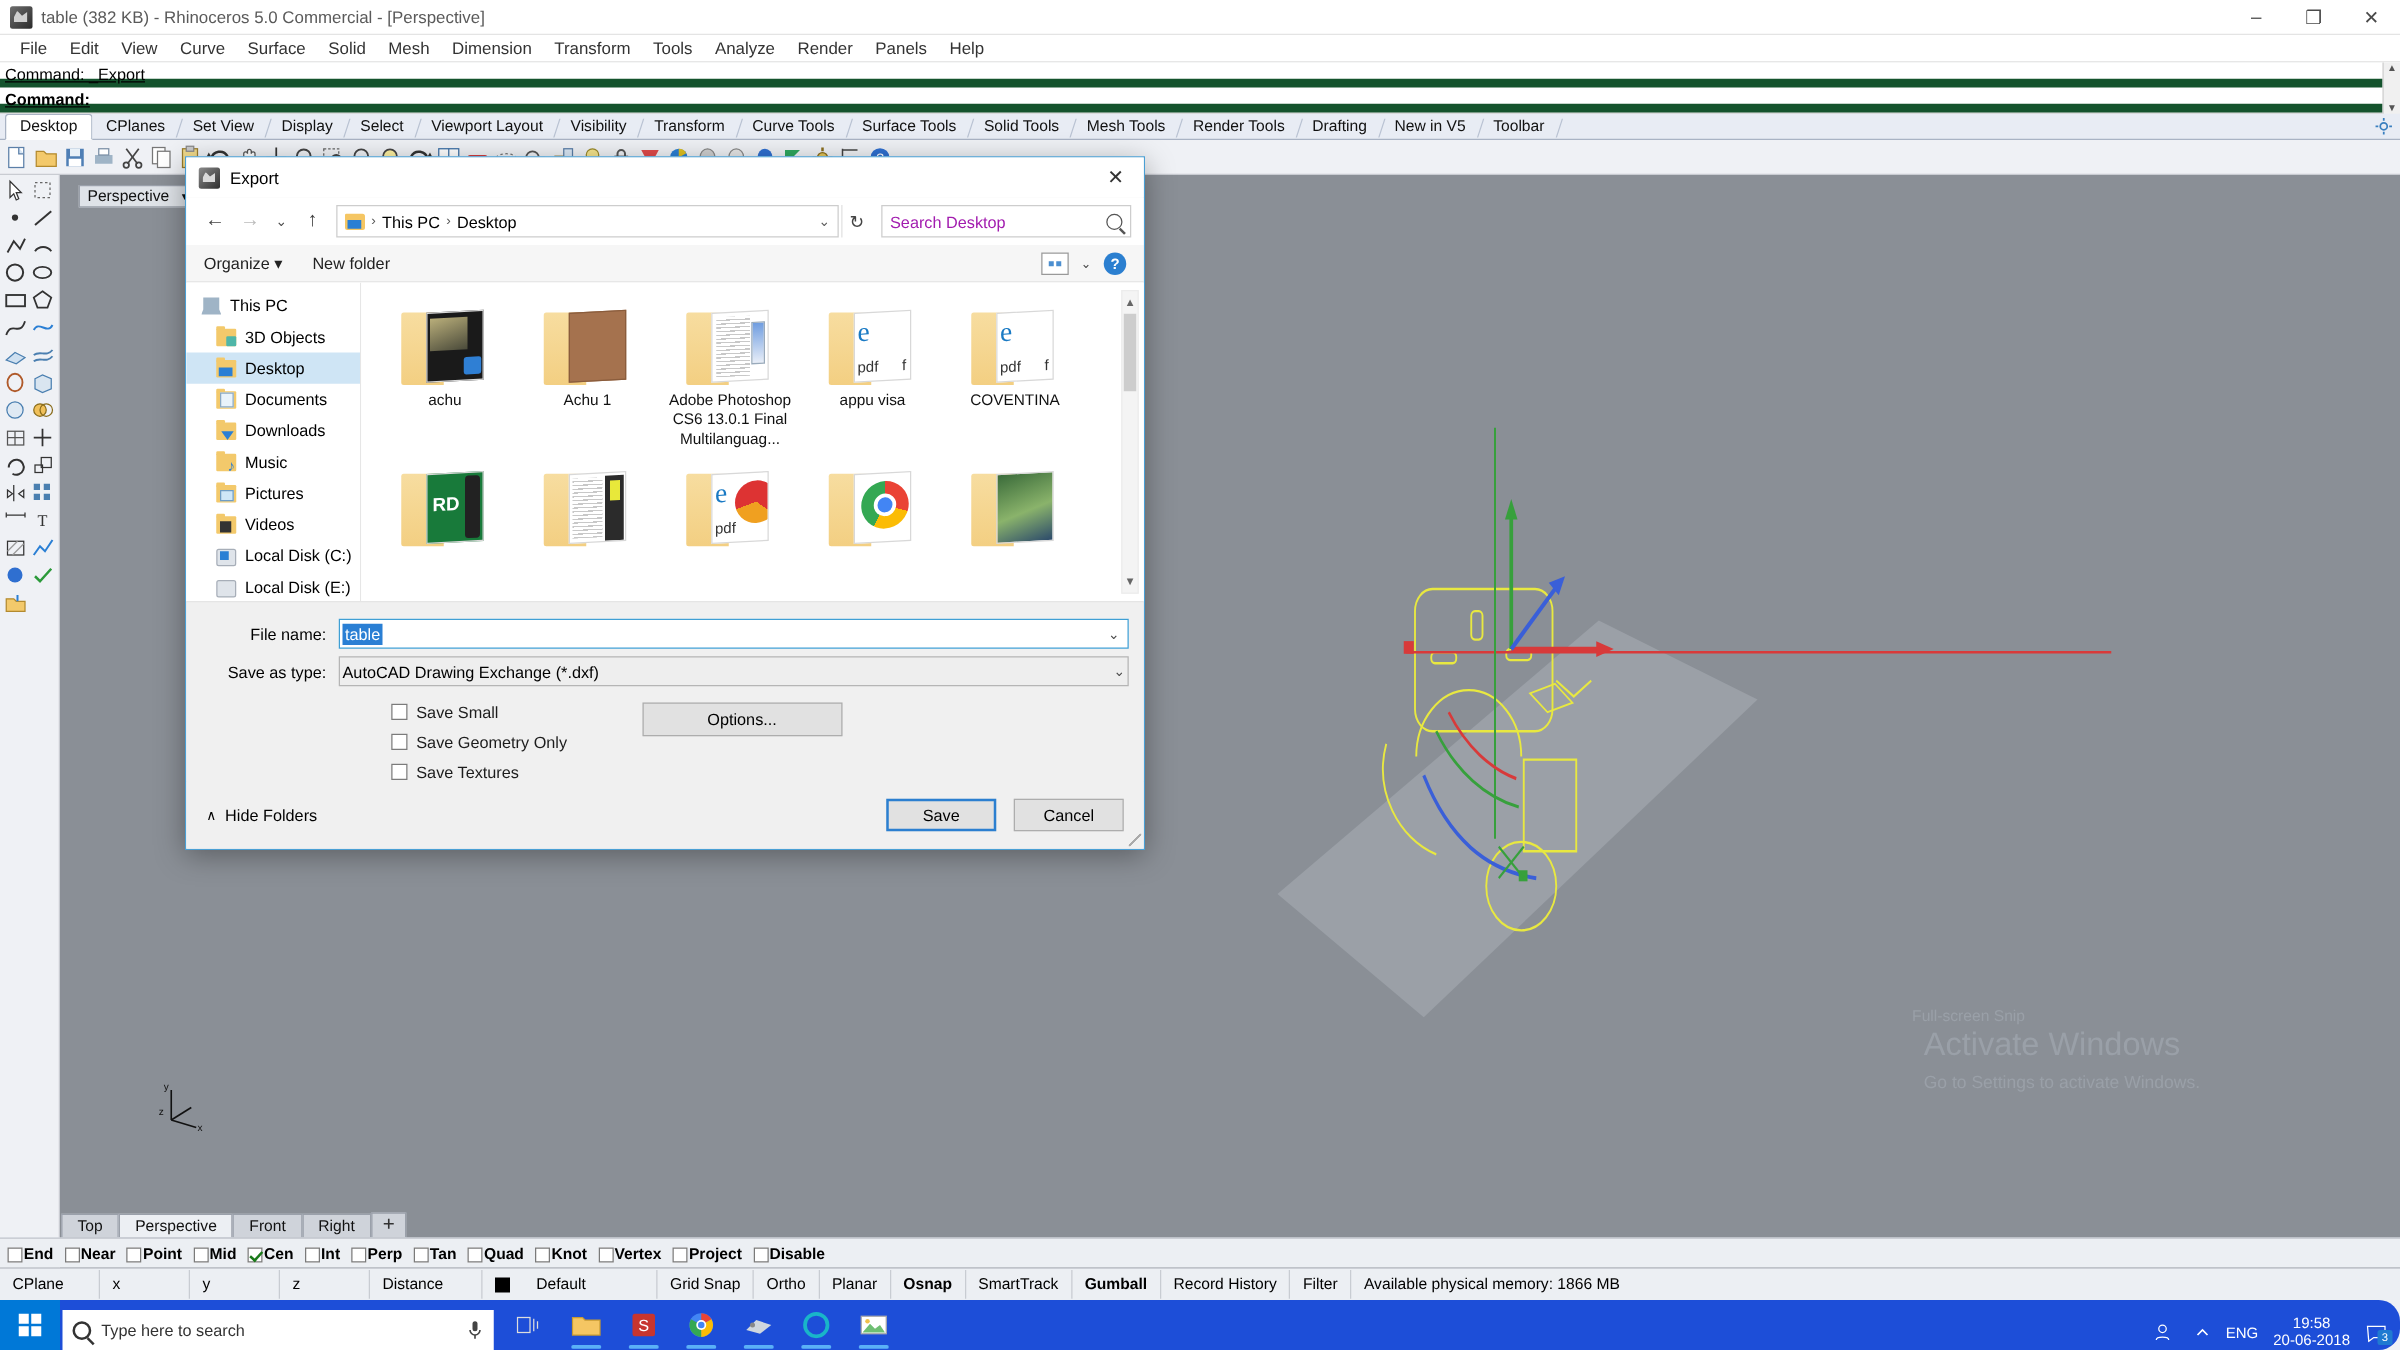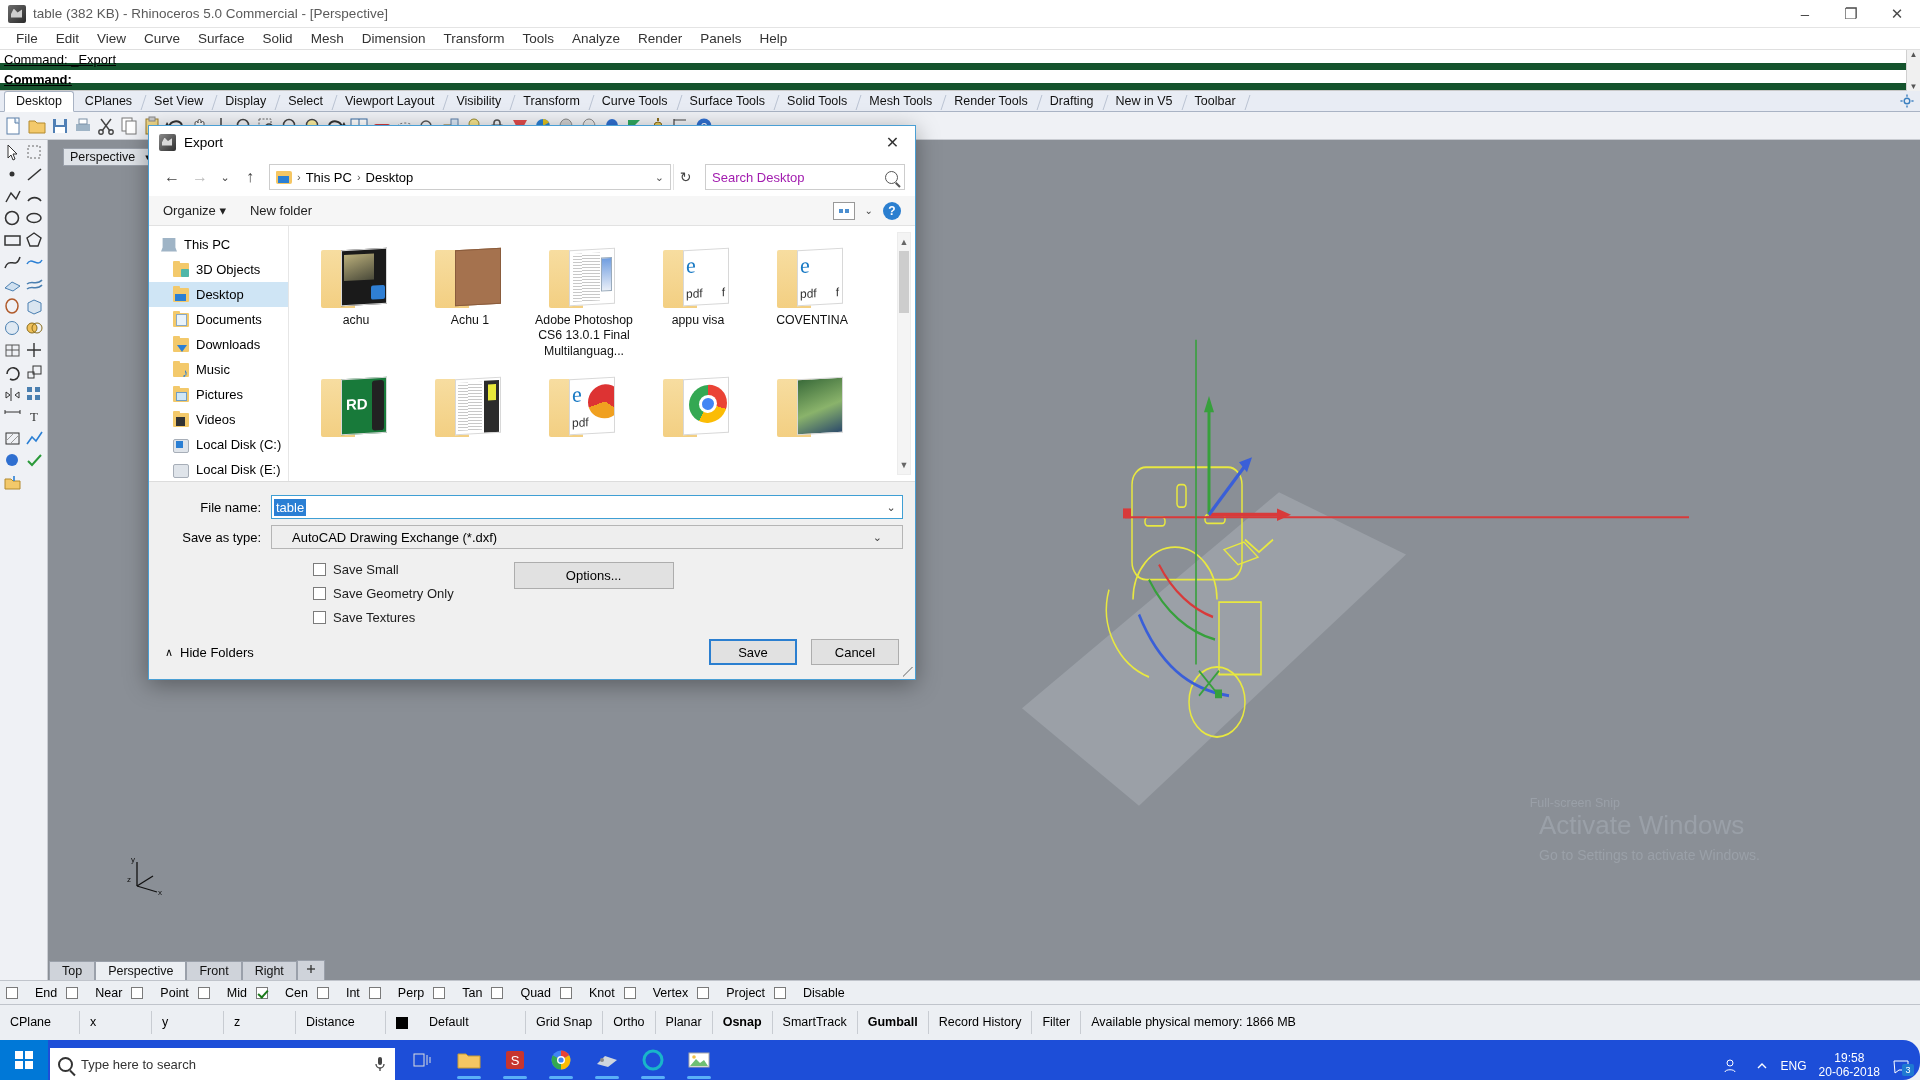--- a/index.html
+++ b/index.html
@@ -49,26 +49,26 @@
   .viewport{position:absolute;left:49px;right:0;top:0;bottom:46px;background:#8a8f96;overflow:hidden;}
   .vp-label{position:absolute;left:14px;top:8px;background:#dfe3e8;border:1px solid #9aa0aa;font-size:12.5px;padding:1px 6px;display:flex;align-items:center;gap:10px;color:#111;}
   .vp-label .caret{font-size:9px;}
 
   .vp-tabs{position:absolute;left:49px;bottom:24px;height:22px;display:flex;align-items:flex-end;gap:0;}
   .vtab{font-size:12.5px;padding:2px 12px;background:#cfd3da;border:1px solid #9aa0aa;border-bottom:none;color:#111;}
   .vtab.active{background:#eceff3;}
   .vtab.plus{padding:2px 7px;}
 
   .osnapbar{position:absolute;left:0;right:0;bottom:0;height:24px;background:#eceff3;border-top:1px solid #c0c4cb;display:flex;align-items:center;padding-left:6px;font-size:12.5px;gap:2px;}
-  .osnap-item{display:flex;align-items:center;gap:17px;margin-right:7px;}
+  .osnap-item{display:flex;align-items:flex-end;gap:1px;margin-right:7px;font-weight:bold;}
   .cb{width:12px;height:12px;border:1px solid #7a7a7a;background:#fff;display:inline-block;position:relative;}
   .cb.checked:after{content:"";position:absolute;left:3px;top:0px;width:4px;height:8px;border:solid #1a7a1a;border-width:0 2px 2px 0;transform:rotate(42deg);}
 
   
-  .statusbar{height:36px;background:#eceff3;border-top:1px solid #c0c4cb;display:flex;align-items:center;font-size:12.5px;}
+  .statusbar{height:26px;background:#eceff3;border-top:1px solid #c0c4cb;display:flex;align-items:center;font-size:12.5px;}
   .sb{padding:0 10px;border-right:1px solid #c8ccd2;height:23px;line-height:23px;white-space:nowrap;}
   .sb.b{font-weight:bold;}
   .sb.swatch{display:flex;align-items:center;gap:21px;}
   .sw{width:12px;height:12px;background:#000;display:inline-block;}
 
   
   .taskbar{height:40px;background:#1d4ed8;display:flex;align-items:flex-end;position:relative;border-radius:17px;}
   .startbtn{width:48px;height:40px;background:#0078d7;display:flex;align-items:center;justify-content:center;}
   .winlogo{width:18px;height:18px;display:grid;grid-template-columns:1fr 1fr;grid-template-rows:1fr 1fr;gap:2px;}
   .winlogo i{background:#fff;display:block;}
@@ -150,21 +150,21 @@
   .fscroll .thumb{position:absolute;left:1px;top:18px;width:10px;height:62px;background:#cdcdcd;}
   .fscroll .arr{position:absolute;left:0;width:12px;height:14px;text-align:center;font-size:9px;color:#666;line-height:14px;}
   .fscroll .arr.up{top:2px;} .fscroll .arr.dn{bottom:2px;}
 
   .dlg-form{background:#f0f0f0;padding:10px 12px 0 12px;}
   .frow{display:flex;align-items:center;height:30px;}
   .frow .flbl{width:110px;text-align:right;padding-right:10px;font-size:13px;}
   .fname-input{flex:1;height:24px;border:1px solid #3f9fd4;background:#fff;display:flex;align-items:center;padding:0 2px;}
   .fname-input .sel{background:#2a7fd4;color:#ffffff;padding:1px 2px;font-size:13px;}
   .fname-input .dd{margin-left:auto;width:18px;text-align:center;font-size:11px;color:#444;}
-  .ftype{flex:1;height:24px;border:1px solid #b5b5b5;background:#eeeeee;display:flex;align-items:center;padding:0 20px;font-size:13px;}
+  .ftype{flex:1;height:24px;border:1px solid #b5b5b5;background:#eeeeee;display:flex;align-items:center;padding:0 2px;font-size:13px;}
   .ftype .dd{margin-left:auto;font-size:11px;color:#444;}
 
   .optrow{display:flex;margin-top:10px;padding-left:152px;gap:60px;}
   .opts{display:flex;flex-direction:column;gap:9px;}
   .opt{display:flex;align-items:center;gap:7px;font-size:13px;color:#1d1d1d;}
   .optbox{width:13px;height:13px;border:1px solid #7b7b7b;background:#fff;}
   .btn{border:1px solid #adadad;background:#e1e1e1;font-size:13px;padding:6px 0;text-align:center;}
   .optbtn{width:160px;height:27px;line-height:14px;}
 
   .dlg-footer{height:54px;display:flex;align-items:center;padding:0 16px;background:#f0f0f0;position:relative;}

